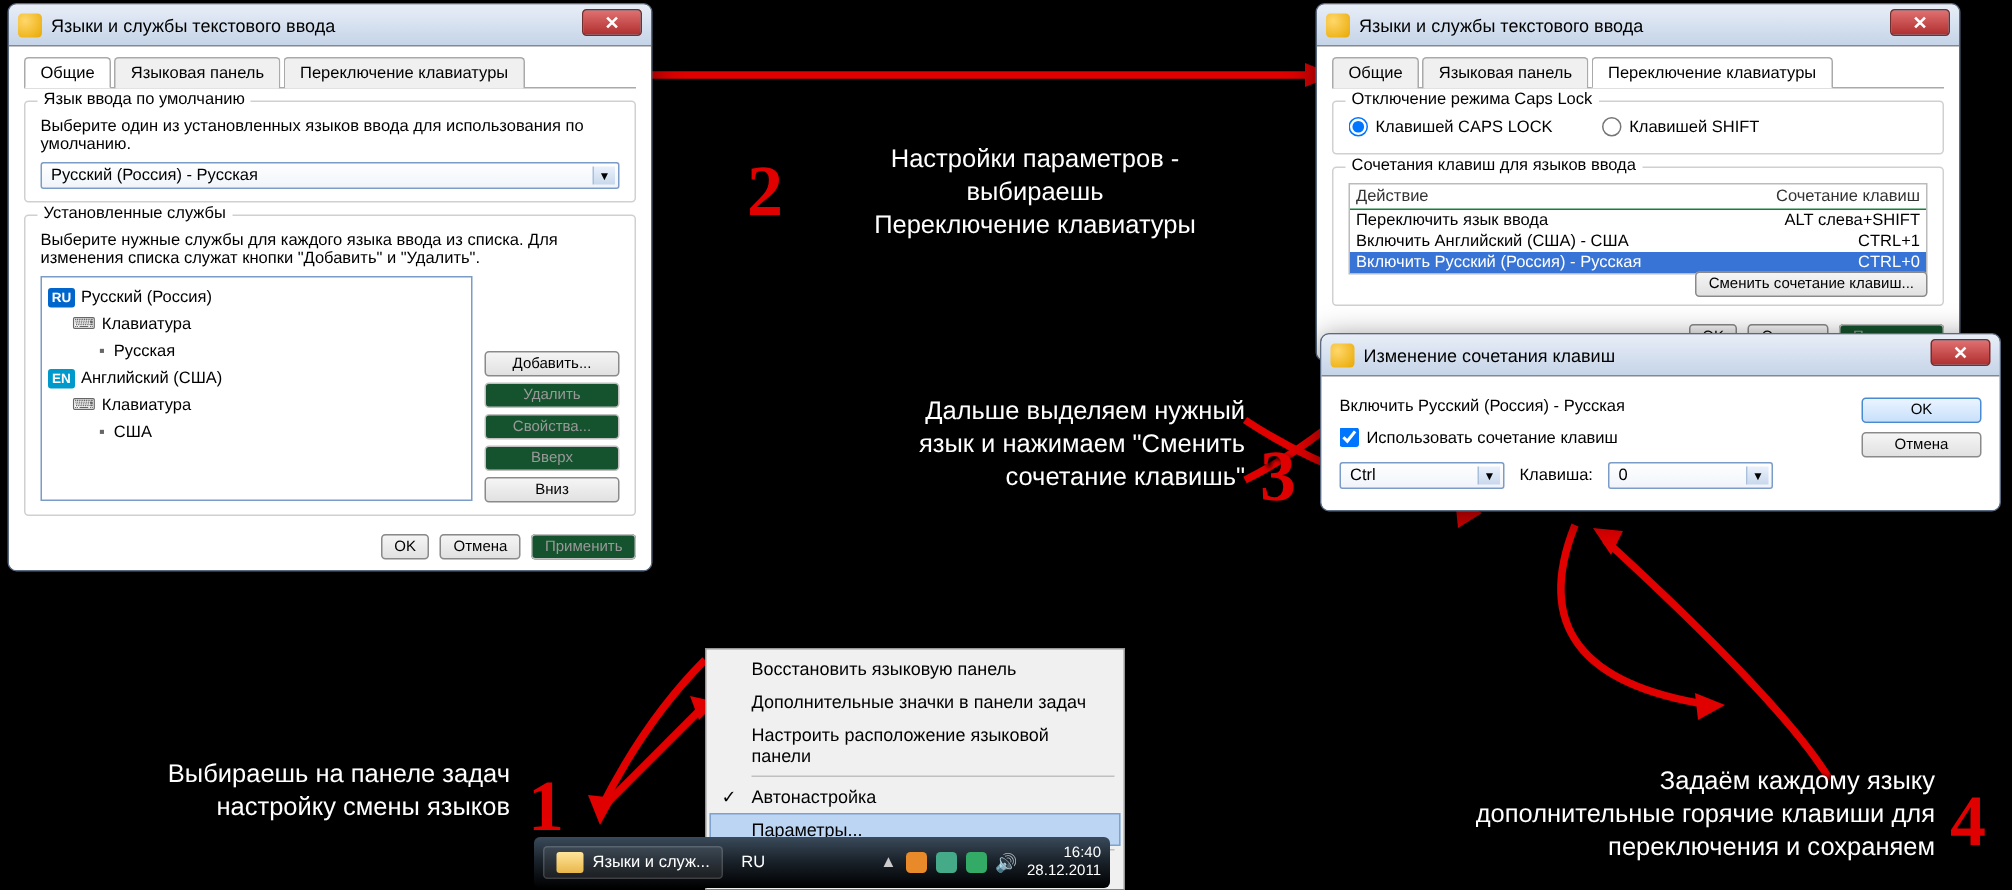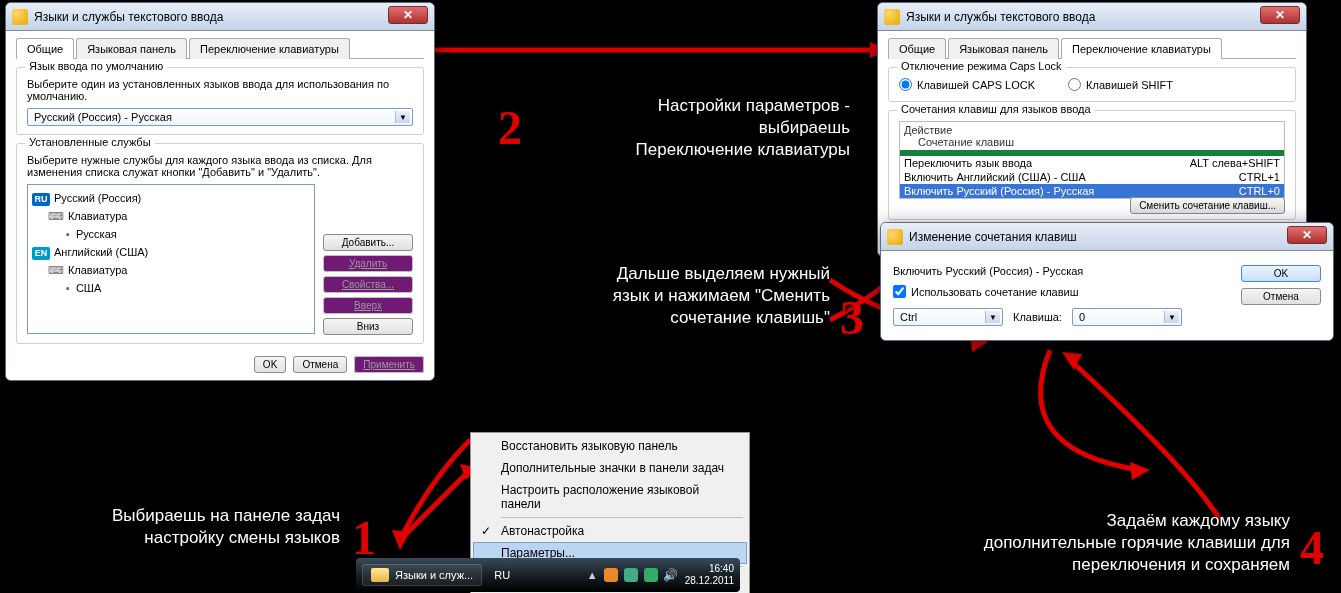--- a/index.html
+++ b/index.html
@@ -118,30 +118,30 @@
   .badge.ru { background: #0066cc; }
   .badge.en { background: #0099cc; }
   .tree .kbdicon::before { content: "⌨"; margin: 0 4px 0 16px; color:#666; }
   .tree .bullet::before { content: "▪"; margin: 0 6px 0 34px; color:#666; }
   .win-btn {
     min-width: 78px; padding: 2px 8px;
     background: linear-gradient(#f5f5f5,#e1e1e1);
     border: 1px solid #8a8a8a; border-radius: 3px;
     font-size: 10px; text-align: center;
   }
-  .win-btn.disabled { color: #999; border-color: #c0c0c0; background:#701a75;text-decoration:underline; }
+  .win-btn.disabled { color: #999; border-color: #c0c0c0; background:#14532d; }
   .footer-btns { text-align: right; padding-top: 6px; }
   .footer-btns .win-btn { margin-left: 4px; }
 
   
   .hk-table {
     border: 1px solid #bbb; background: #fff; font-size: 11px;
     width: 100%;
   }
-  .hk-head { display: flex; font-weight: normal; color:#333; padding: 2px 4px; border-bottom:6px solid #15803d;flex-direction:column;}
+  .hk-head { display: flex; font-weight: normal; color:#333; padding: 2px 4px; border-bottom:1px solid #15803d;}
   .hk-row { display: flex; padding: 1px 4px; }
   .hk-row.sel { background: #3874d6; color: #fff; }
   .hk-action { flex: 1; }
   .hk-combo { width: 110px; text-align: right; }
 
   .radio { display: inline-flex; align-items: center; margin-right: 30px; }
   .radio input { margin-right: 5px; }
   .check { display: inline-flex; align-items: center; }
   .check input { margin-right: 5px; }
 
@@ -227,21 +227,21 @@
   <polygon points="22,2 34,20 42,4"></polygon>
 </svg>
 
 <div class="step-num" style="left:352px; top:510px;">1</div>
 <div class="step-num" style="left:498px; top:100px;">2</div>
 <div class="step-num" style="left:840px; top:290px;">3</div>
 <div class="step-num" style="left:1300px; top:520px;">4</div>
 
 <div class="annotation" style="left:20px; top:505px; width:320px; text-align:right; white-space:pre-line;">Выбираешь на панеле задач
 настройку смены языков</div>
-<div class="annotation" style="left:530px; top:95px; width:320px; text-align:right; white-space:pre-line;">Настройки параметров -
+<div class="annotation" style="left:530px; top:95px; width:320px; text-align:center; white-space:pre-line;">Настройки параметров -
 выбираешь
 Переключение клавиатуры</div>
 <div class="annotation" style="left:530px; top:263px; width:300px; text-align:right; white-space:pre-line;">Дальше выделяем нужный
 язык и  нажимаем "Сменить
 сочетание клавишь"</div>
 <div class="annotation" style="left:800px; top:510px; width:490px; text-align:right; white-space:pre-line;">Задаём каждому языку
 дополнительные горячие клавиши для
 переключения и сохраняем</div>
 
 <div class="win7-dialog" style="left:5px; top:2px; width:430px;">

